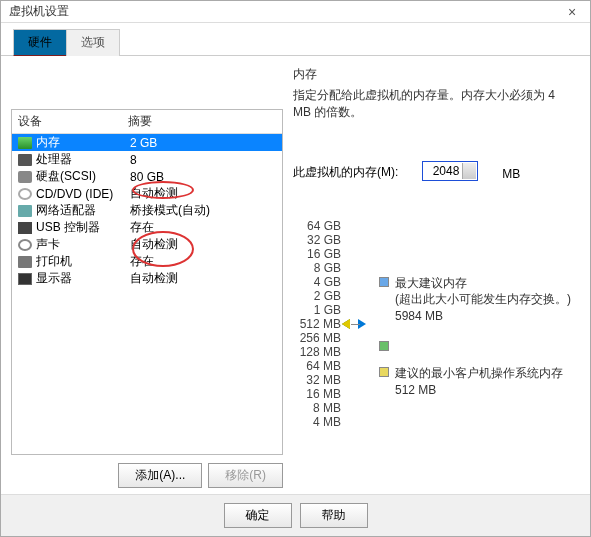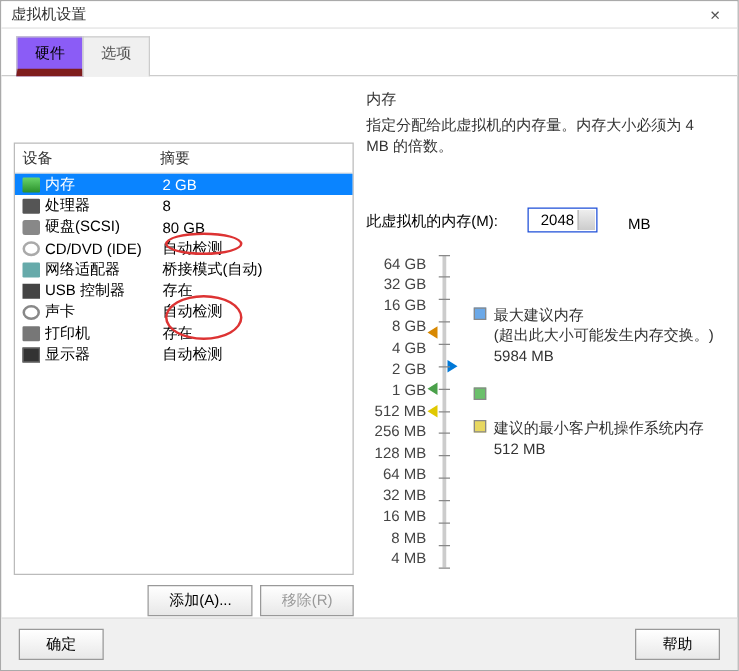--- a/index.html
+++ b/index.html
@@ -2,21 +2,21 @@
 <html><head>
   <meta charset="utf-8">
   <style>
     * { box-sizing: border-box; margin: 0; padding: 0; font-family: 'Microsoft YaHei', Tahoma, sans-serif; font-size: 12px; }
     body { width: 591px; height: 537px; background: #fff; border: 1px solid #aaa; position: relative; }
     .title-bar { height: 22px; padding: 3px 8px; background: #fff; border-bottom: 1px solid #ddd; display: flex; justify-content: space-between; align-items: center; }
     .title-text { color: #333; }
     .close-x { font-size: 14px; color: #555; cursor: default; width: 20px; text-align: center; }
     .tabs { display: flex; padding: 6px 0 0 12px; border-bottom: 1px solid #ccc; background: #fff; }
     .tab { padding: 4px 14px; border: 1px solid #ccc; border-bottom: none; background: #fff; margin-right: -1px; margin-bottom: -1px; cursor: default; }
-    .tab.active { background: #8b5cf6; border-bottom: 6px solid #7f1d1d; }
+    .tab.active { background: #0369a1; border-bottom: 1px solid #7f1d1d; }
     .tab.inactive { background: #f0f0f0; color: #555; }
     .content { display: flex; height: 444px; }
     .left-panel { width: 292px; padding: 8px 10px; position: relative; display: flex; flex-direction: column; }
     .list-box { border: 1px solid #bbb; flex: 1; background: #fff; margin-bottom: 6px; position: relative; margin-top: 45px; }
     .list-header { display: flex; padding: 3px 6px; border-bottom: 1px solid #ddd; color: #333; }
     .col-device { width: 110px; }
     .col-summary { flex: 1; }
     .row { display: flex; padding: 1px 6px; align-items: center; height: 17px; }
     .row.selected { background: #0a84ff; color: #fff; }
     .row .icon { width: 14px; height: 12px; margin-right: 4px; display: inline-block; }
@@ -37,38 +37,38 @@
     .btn-row { display: flex; justify-content: flex-end; gap: 6px; padding: 2px 0 4px 0; }
     button { padding: 3px 16px; border: 1px solid #999; background: linear-gradient(#fff,#e8e8e8); cursor: default; }
     button:disabled { color: #999; }
     .right-panel { flex: 1; padding: 10px 14px 0 0; }
     .section-title { margin-bottom: 4px; color: #333; }
     .desc { color: #333; margin-bottom: 10px; line-height: 1.4; }
     .mem-input-row { display: flex; align-items: flex-end; gap: 24px; margin-bottom: 18px; margin-top: 40px; }
     .mem-input-row input { width: 56px; text-align: right; padding: 2px 18px 2px 4px; border: 1px solid #1d4ed8; }
     .spinner { position: relative; }
     .spinner::after { content: ''; position: absolute; right: 2px; top: 2px; bottom: 2px; width: 13px; background: linear-gradient(#eee,#ccc); border-left: 1px solid #aaa; }
-    .slider-area { display: flex; height: 250px; }
+    .slider-area { display: flex; height: 250px; align-items: center; }
     .tick-labels { display: flex; flex-direction: column; justify-content: space-between; align-items: flex-end; width: 48px; color: #444; font-size: 11px; }
     .slider-track { width: 28px; position: relative; display: flex; justify-content: center; }
     .track-line { width: 3px; height: 100%; background: #ccc; position: relative; }
     .tick { position: absolute; left: -3px; width: 9px; height: 1px; background: #888; }
     .marker { position: absolute; width: 0; height: 0; }
     .marker.blue { border-top: 5px solid transparent; border-bottom: 5px solid transparent; border-left: 8px solid #0078d7; }
     .marker.yellow { left: -12px; border-top: 5px solid transparent; border-bottom: 5px solid transparent; border-right: 8px solid #e0c800; }
     .marker.green { left: -12px; border-top: 5px solid transparent; border-bottom: 5px solid transparent; border-right: 8px solid #4aa04a; }
     .marker.orange { left: -12px; border-top: 5px solid transparent; border-bottom: 5px solid transparent; border-right: 8px solid #d88800; }
     .legend { flex: 1; padding-left: 10px; }
     .legend-item { margin-bottom: 14px; display: flex; gap: 6px; }
     .legend-sq { width: 10px; height: 10px; border: 1px solid #888; margin-top: 2px; flex-shrink: 0; }
     .sq-blue { background: #6aa8e8; }
     .sq-green { background: #6ac06a; }
     .sq-yellow { background: #e8d860; }
     .legend-text { color: #333; line-height: 1.4; }
-    .dialog-buttons { position: absolute; bottom: 0; left: 0; right: 0; padding: 8px 14px; display: flex; justify-content: space-between; gap: 8px; border-top: 1px solid #ddd; background: #f0f0f0; }
+    .dialog-buttons { position: absolute; bottom: 0; left: 0; right: 0; padding: 8px 14px; display: flex; justify-content: center; gap: 8px; border-top: 1px solid #ddd; background: #f0f0f0; }
     .dialog-buttons button { min-width: 68px; }
   </style>
 </head>
 <body>
 
 <div class="title-bar">
   <span class="title-text">虚拟机设置</span>
   <span class="close-x">×</span>
 </div>
 

